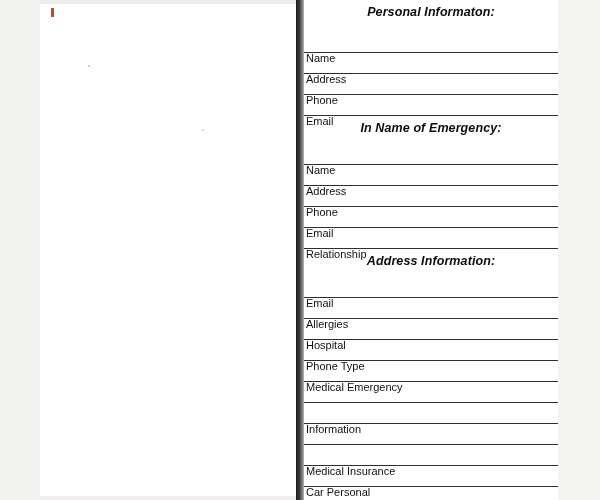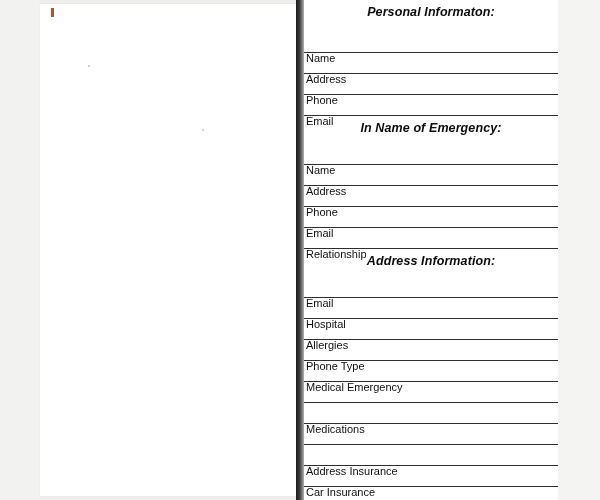--- a/index.html
+++ b/index.html
@@ -203,53 +203,53 @@
 
       <div class="spacer-title">
         <div class="section-title">Address Information:</div>
       </div>
 
       <div class="field-row">
         <span class="field-label">Email</span>
         <span class="rule"></span>
       </div>
       <div class="field-row">
+        <span class="field-label">Allergies</span>
+        <span class="rule"></span>
+      </div>
+      <div class="field-row">
         <span class="field-label">Hospital</span>
         <span class="rule"></span>
       </div>
       <div class="field-row">
-        <span class="field-label">Allergies</span>
-        <span class="rule"></span>
-      </div>
-      <div class="field-row">
         <span class="field-label">Phone Type</span>
         <span class="rule"></span>
       </div>
       <div class="field-row">
         <span class="field-label">Medical Emergency</span>
         <span class="rule"></span>
       </div>
       <div class="field-row">
         <span class="field-label"></span>
         <span class="rule"></span>
       </div>
       <div class="field-row">
-        <span class="field-label">Medications</span>
+        <span class="field-label">Information</span>
         <span class="rule"></span>
       </div>
       <div class="field-row">
         <span class="field-label"></span>
         <span class="rule"></span>
       </div>
       <div class="field-row">
-        <span class="field-label">Address Insurance</span>
-        <span class="rule"></span>
-      </div>
-      <div class="field-row">
-        <span class="field-label">Car Insurance</span>
+        <span class="field-label">Medical Insurance</span>
+        <span class="rule"></span>
+      </div>
+      <div class="field-row">
+        <span class="field-label">Car Personal</span>
         <span class="rule"></span>
       </div>
       <div class="field-row">
         <span class="field-label"></span>
 
       </div>
 
     </div>
   </div>
 </div>

